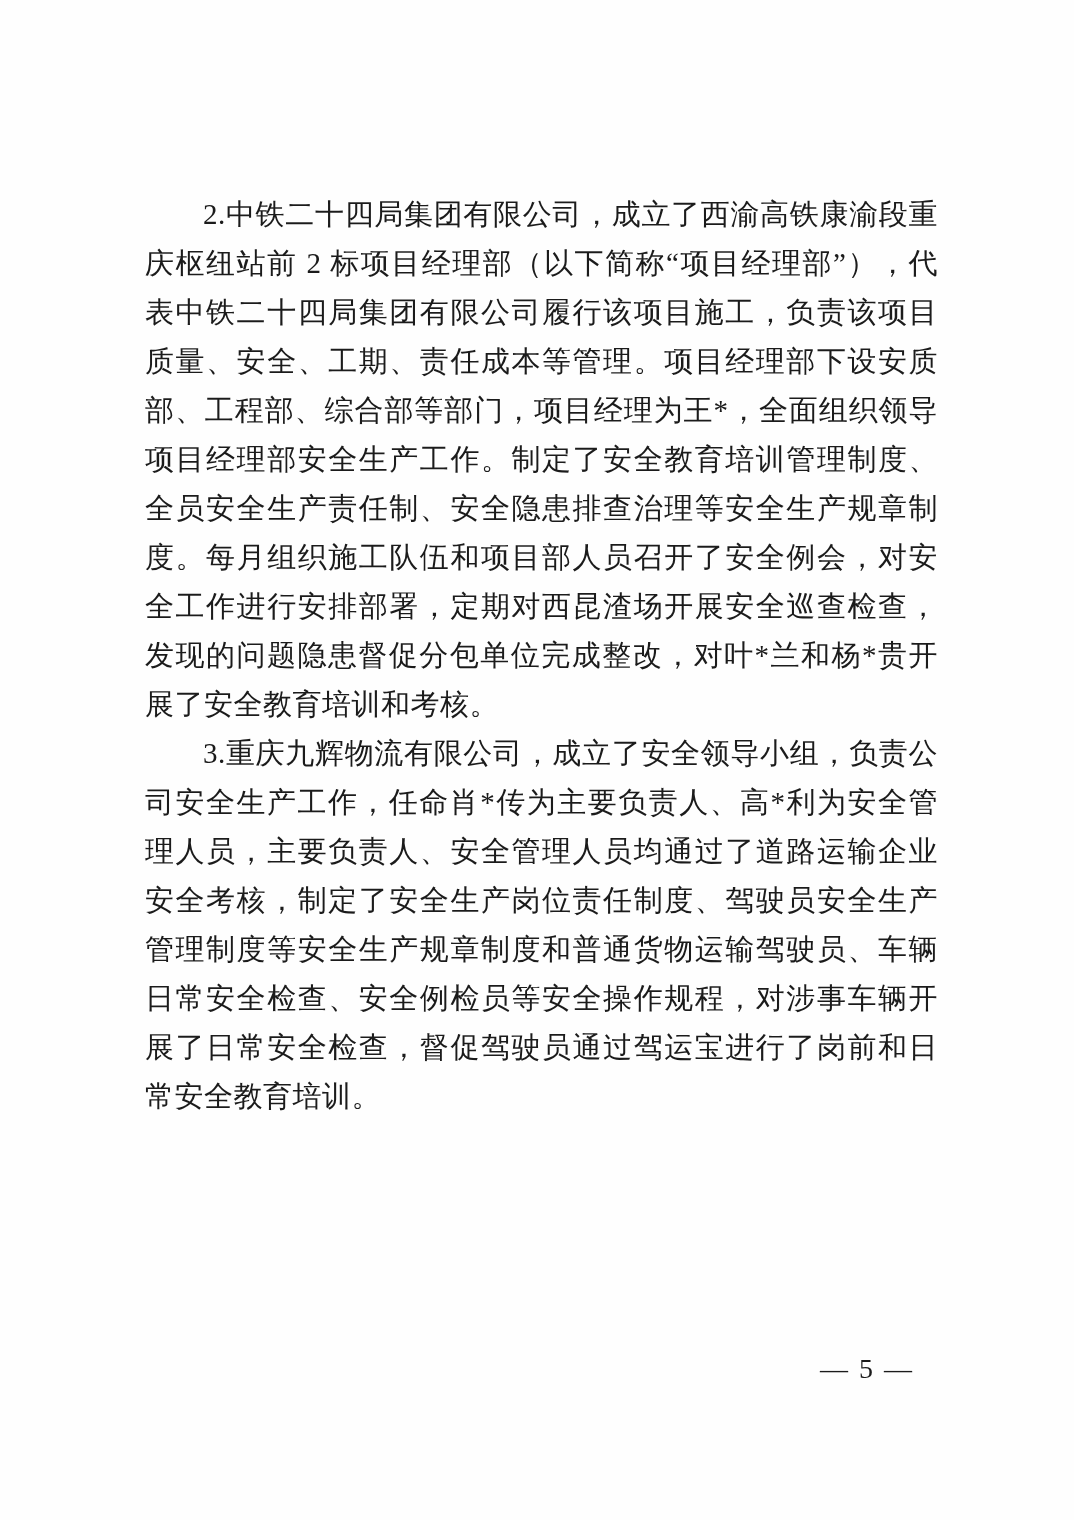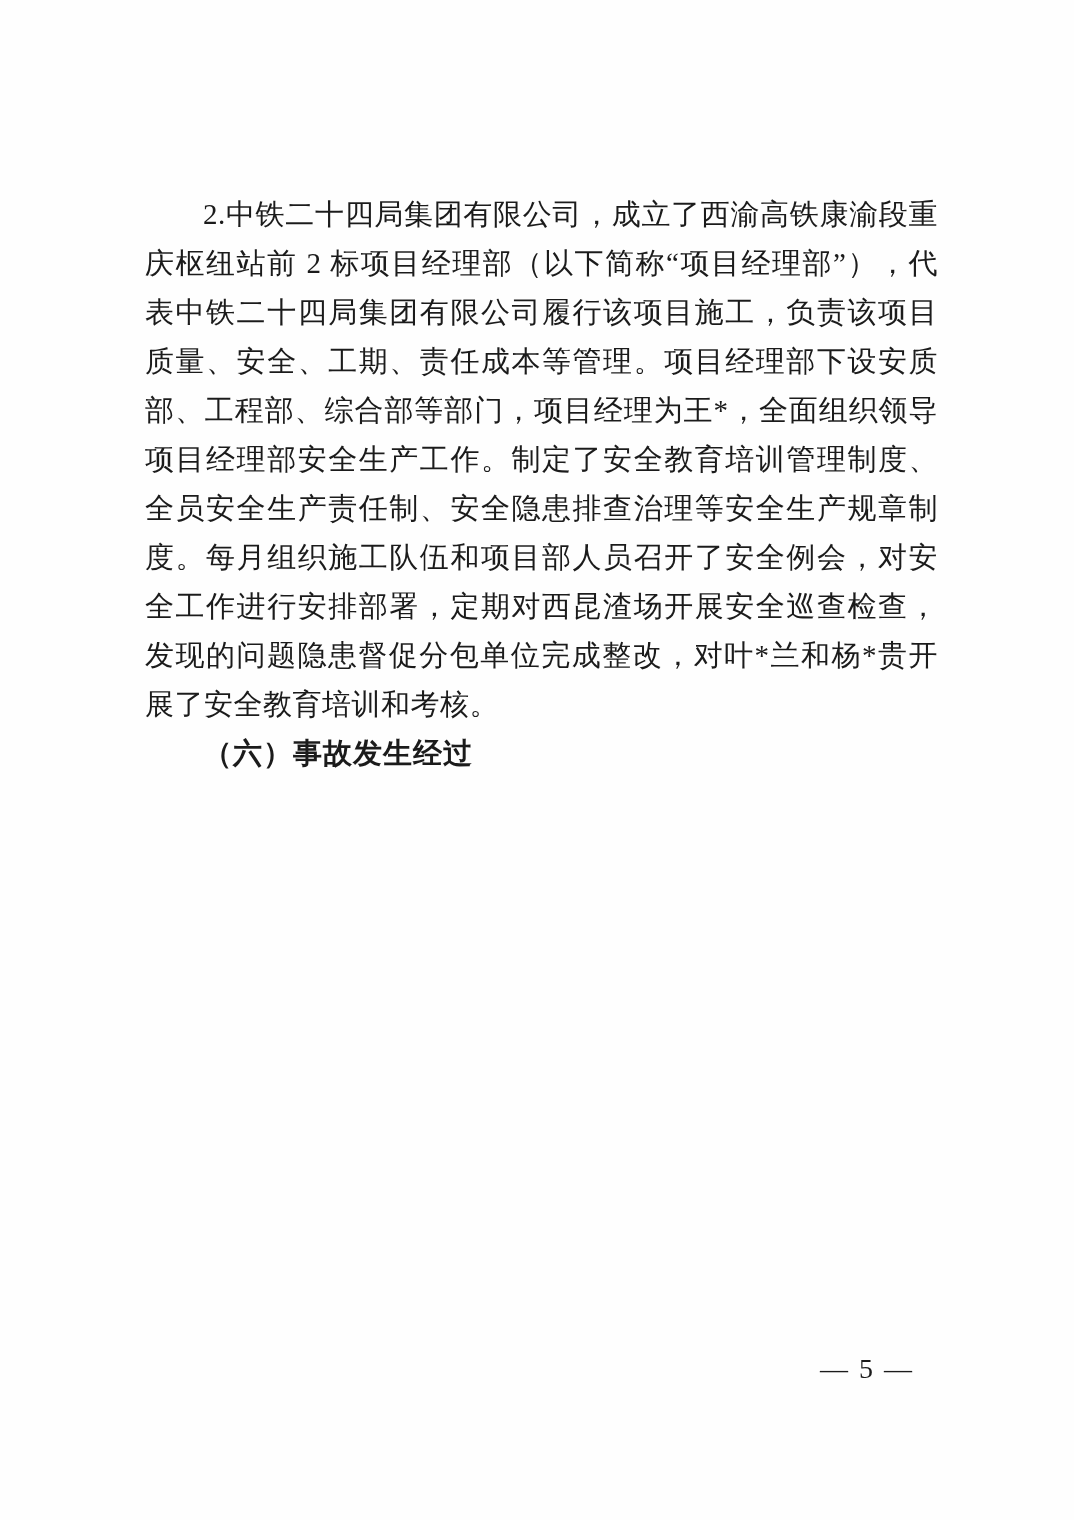--- a/index.html
+++ b/index.html
@@ -46,16 +46,16 @@
     letter-spacing: 2px;
     color: #1b1b1b;
   }
 </style>
 </head>
 <body>
 
 <div class="page">
   <div class="content">
     <p class="para">2.中铁二十四局集团有限公司，成立了西渝高铁康渝段重庆枢纽站前 2 标项目经理部（以下简称“项目经理部”），代表中铁二十四局集团有限公司履行该项目施工，负责该项目质量、安全、工期、责任成本等管理。项目经理部下设安质部、工程部、综合部等部门，项目经理为王*，全面组织领导项目经理部安全生产工作。制定了安全教育培训管理制度、全员安全生产责任制、安全隐患排查治理等安全生产规章制度。每月组织施工队伍和项目部人员召开了安全例会，对安全工作进行安排部署，定期对西昆渣场开展安全巡查检查，发现的问题隐患督促分包单位完成整改，对叶*兰和杨*贵开展了安全教育培训和考核。</p>
-    <p class="para section-heading">（六）事故发生经过</p>
+    <p class="para">3.重庆九辉物流有限公司，成立了安全领导小组，负责公司安全生产工作，任命肖*传为主要负责人、高*利为安全管理人员，主要负责人、安全管理人员均通过了道路运输企业安全考核，制定了安全生产岗位责任制度、驾驶员安全生产管理制度等安全生产规章制度和普通货物运输驾驶员、车辆日常安全检查、安全例检员等安全操作规程，对涉事车辆开展了日常安全检查，督促驾驶员通过驾运宝进行了岗前和日常安全教育培训。</p>
   </div>
   <div class="footer-pagenum">— 5 —</div>
 </div>
 
 </body></html>

